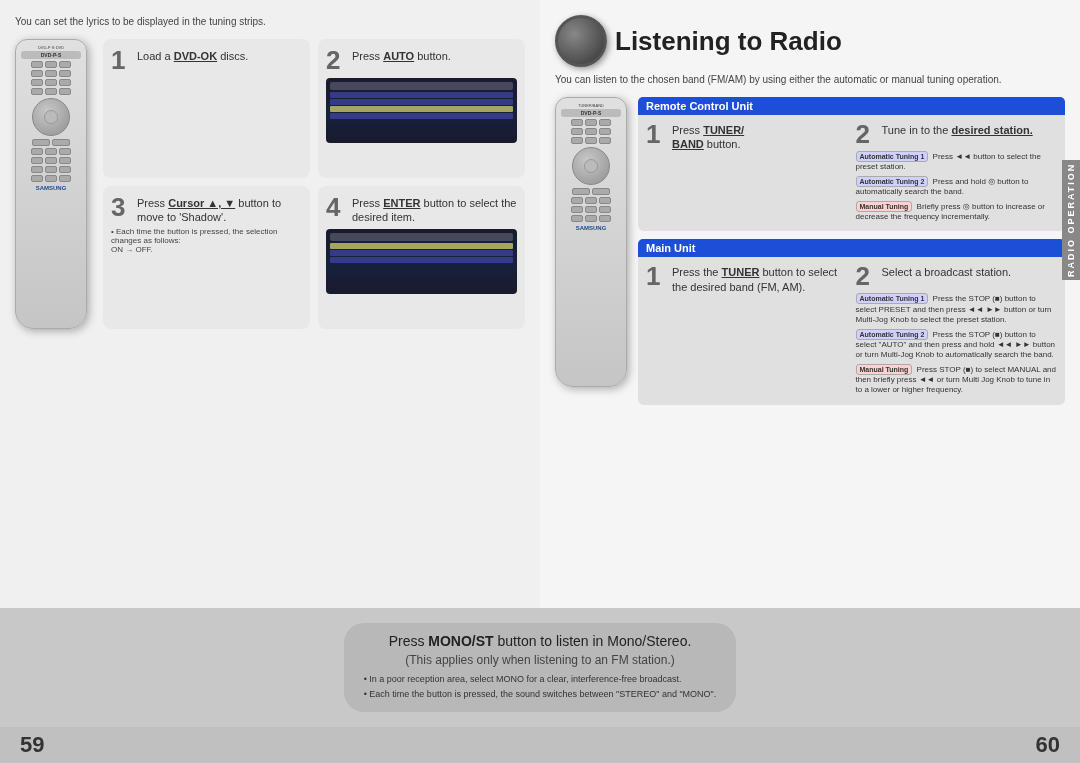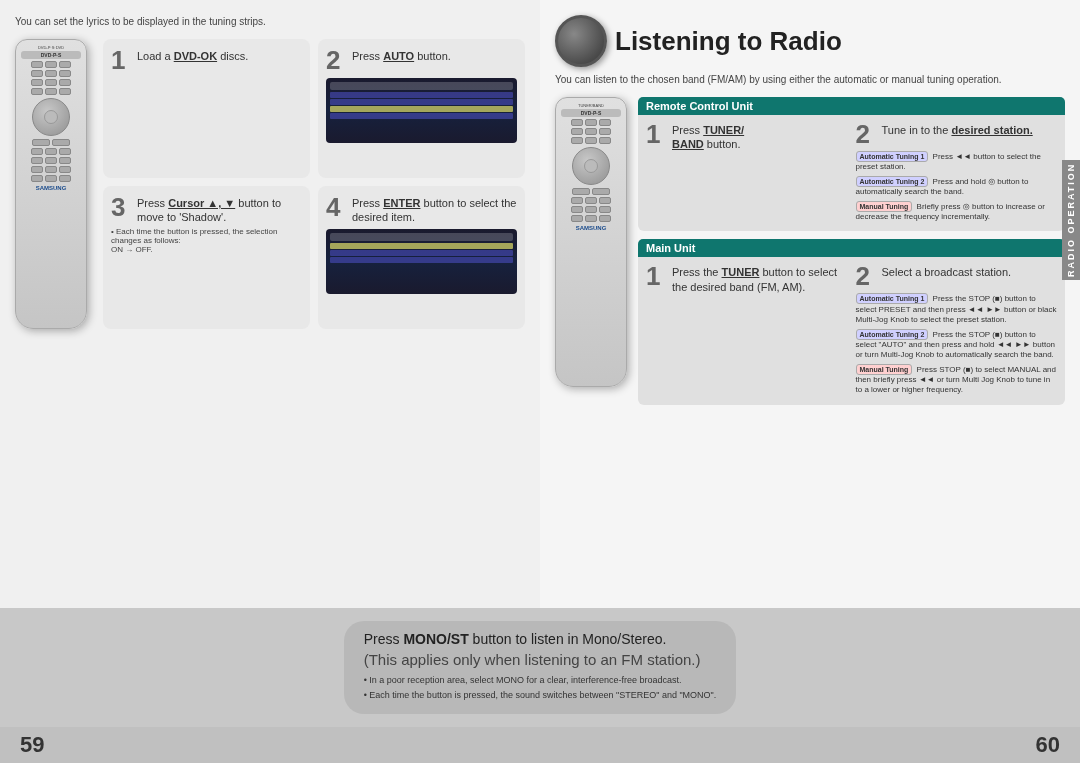--- a/index.html
+++ b/index.html
@@ -163,21 +163,21 @@
       flex: 1;
     }
 
     .subpanel {
       background: #e0e0e0;
       border-radius: 6px;
       margin-bottom: 8px;
     }
 
     .subpanel-header {
-      background: #0f766e;
+      background: #1d4ed8;
       color: white;
       font-size: 11px;
       font-weight: bold;
       padding: 3px 8px;
       border-radius: 5px 5px 0 0;
     }
 
     .subpanel-content {
       padding: 6px 8px;
       display: flex;
@@ -233,36 +233,36 @@
       padding: 8px 40px;
     }
 
     .mono-st-box {
       background: #b8b8b8;
       border-radius: 20px;
       padding: 10px 20px;
       max-width: 600px;
       display: flex;
       flex-direction: column;
-      align-items: flex-start;
+      align-items: center;
     }
 
     .mono-st-title {
       font-size: 14px;
       color: #222;
       margin-bottom: 4px;
       text-align: center;
     }
 
     .mono-st-title strong {
       font-weight: bold;
     }
 
     .mono-st-subtitle {
-      font-size: 15px;
+      font-size: 12px;
       color: #444;
       margin-bottom: 6px;
     }
 
     .mono-st-bullets {
       text-align: left;
       width: 100%;
     }
 
     .mono-bullet {
@@ -625,21 +625,21 @@
                 </div>
               </div>
               <div style="flex:1;">
                 <div class="step-inline">
                   <div class="step-num-circle">2</div>
                   <div class="step-label">Select a broadcast station.</div>
                 </div>
                 <div style="margin-top:4px;">
                   <div class="tuning-method">
                     <span class="tuning-label auto1">Automatic Tuning 1</span>
-                    <span>Press the STOP (■) button to select PRESET and then press ◄◄ ►► button or black Multi-Jog Knob to select the preset station.</span>
+                    <span>Press the STOP (■) button to select PRESET and then press ◄◄ ►► button or turn Multi-Jog Knob to select the preset station.</span>
                   </div>
                   <div class="tuning-method">
                     <span class="tuning-label auto2">Automatic Tuning 2</span>
                     <span>Press the STOP (■) button to select "AUTO" and then press and hold ◄◄ ►► button or turn Multi-Jog Knob to automatically search the band.</span>
                   </div>
                   <div class="tuning-method">
                     <span class="tuning-label manual">Manual Tuning</span>
                     <span>Press STOP (■) to select MANUAL and then briefly press ◄◄ or turn Multi Jog Knob to tune in to a lower or higher frequency.</span>
                   </div>
                 </div>

